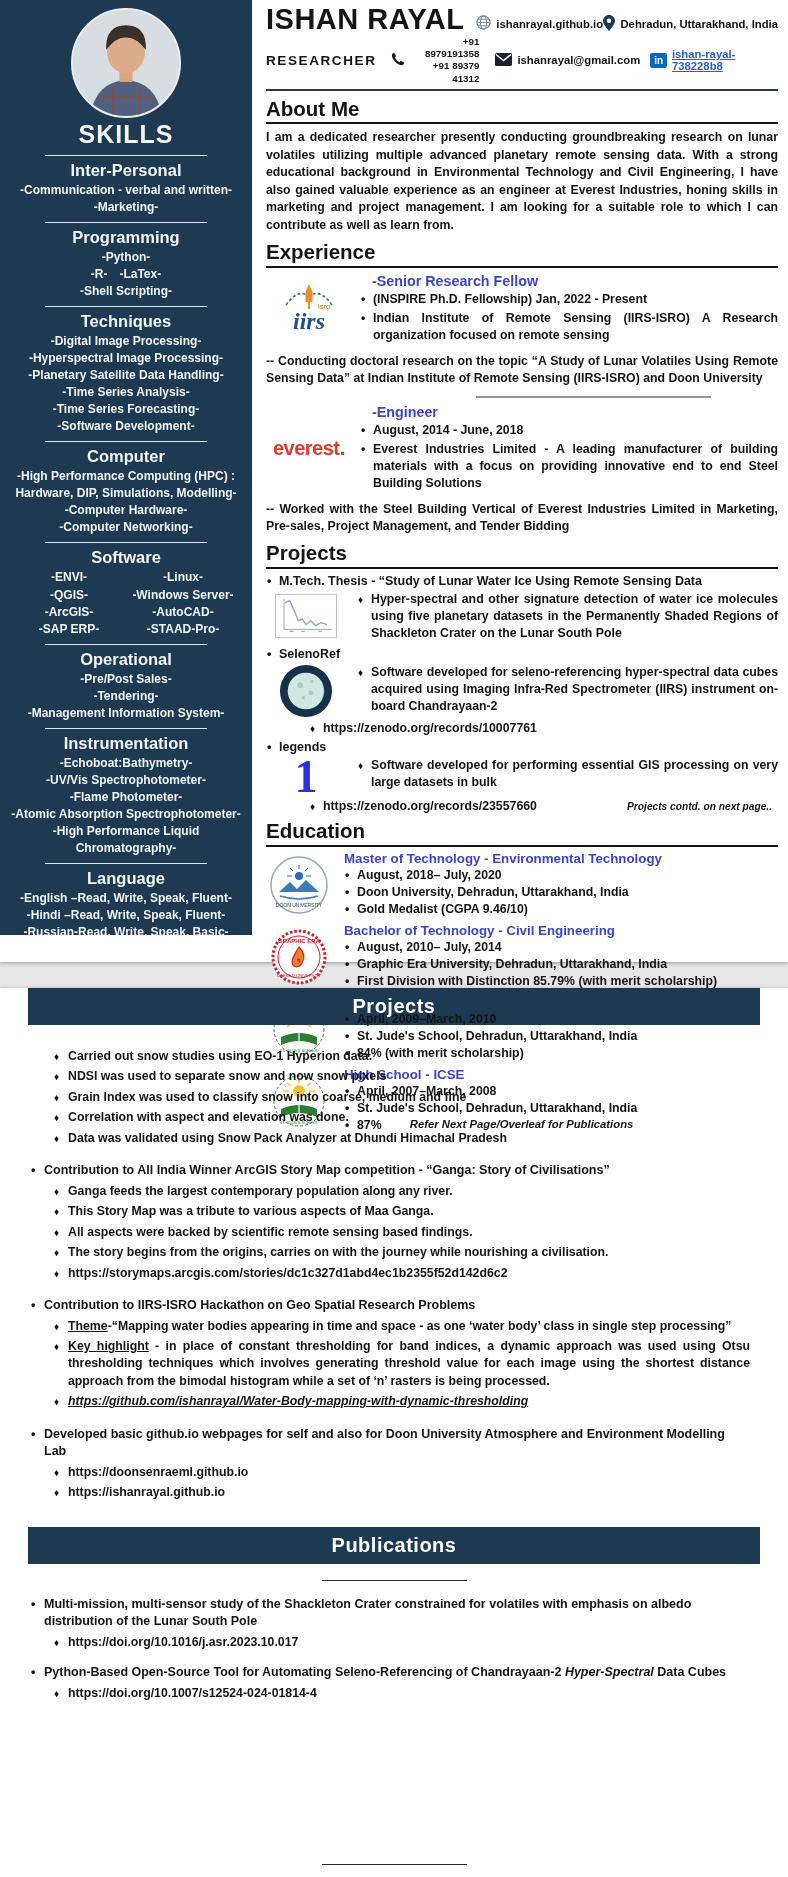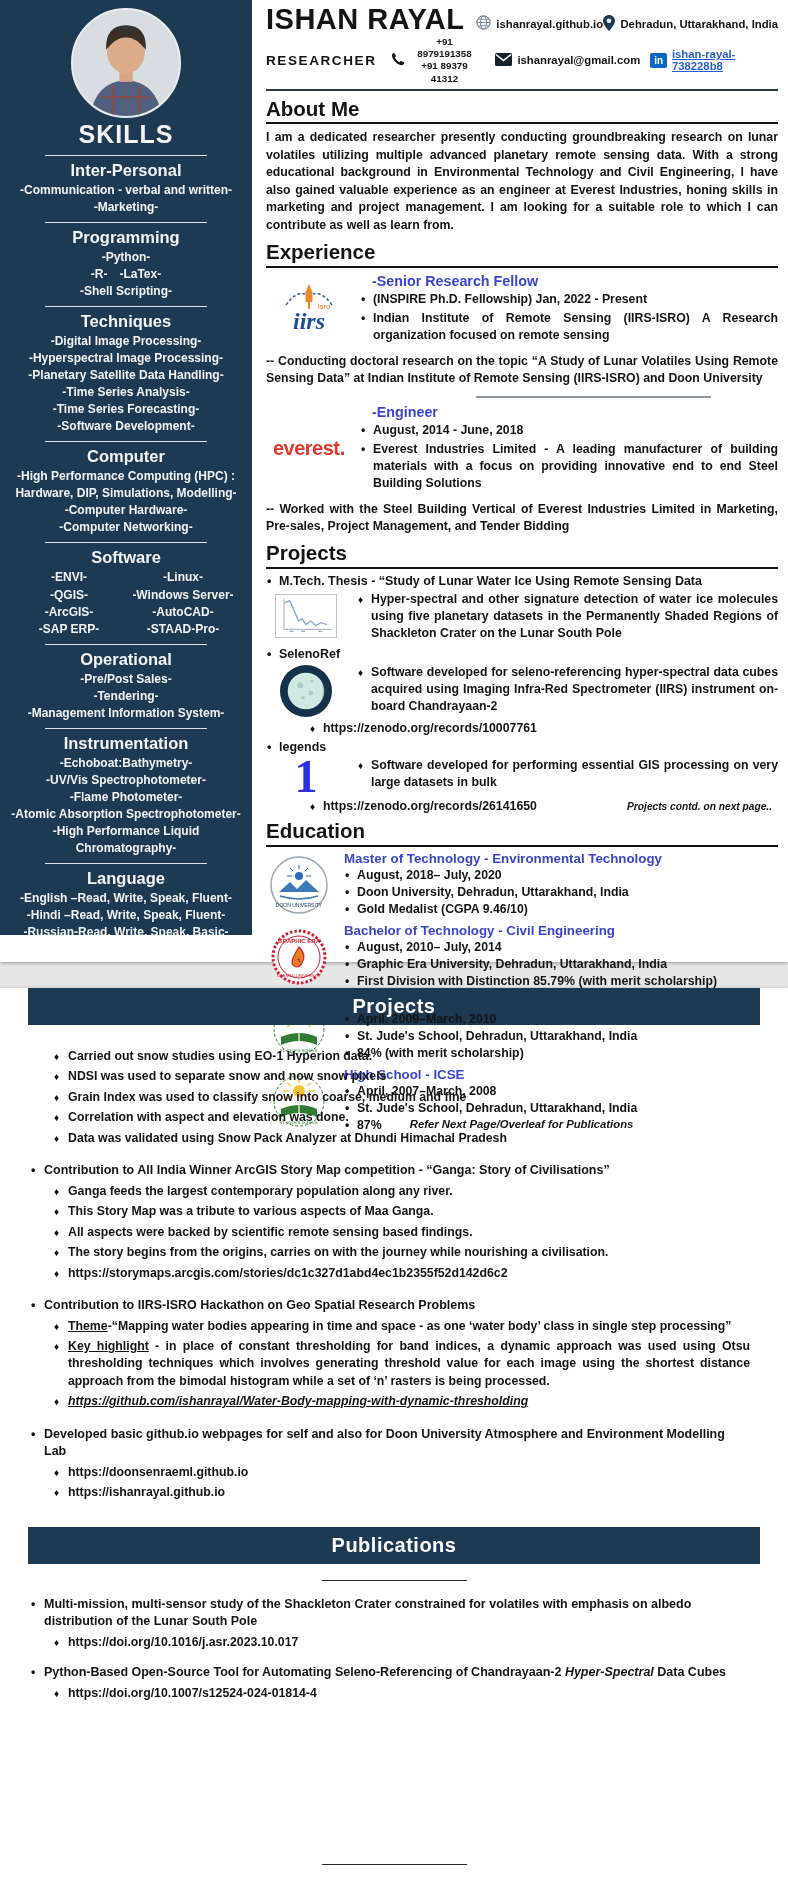--- a/index.html
+++ b/index.html
@@ -20,21 +20,21 @@
   
   .main{flex:1;padding:5px 10px 0 14px;}
   .hdr-row1{display:flex;align-items:flex-start;}
   .name{font-size:29px;font-weight:800;letter-spacing:.5px;line-height:1.03;white-space:nowrap;}
   .hdr-c{display:flex;align-items:center;gap:5px;font-size:11.3px;font-weight:600;}
   .hdr-row1 .hdr-c{margin-top:10px;}
   .hdr-site{margin-left:12px;}
   .hdr-loc{margin-left:auto;}
   .hdr-row2{display:flex;align-items:center;margin-top:1px;}
   .role{font-size:13.5px;font-weight:700;letter-spacing:1.6px;}
-  .phones{font-size:9.8px;font-weight:600;line-height:1.25;text-align:center;}
+  .phones{font-size:9.8px;font-weight:600;line-height:1.25;text-align:right;}
   .hdr-ph{margin-left:14px;}
   .hdr-em{margin-left:16px;}
   .hdr-in{margin-left:10px;}
   .lnk{color:var(--lblue);text-decoration:underline;cursor:pointer;}
   .in-badge{width:18px;height:15px;background:#0a66c2;color:#fff;border-radius:2px;font-size:10px;font-weight:700;display:flex;align-items:center;justify-content:center;}
   .hdr-rule{border-top:2.5px solid #2a3742;margin-top:4px;}
   .sec-h{font-size:20.5px;font-weight:700;margin:5px 0 0;border-bottom:2px solid #121212;padding-bottom:1px;line-height:1.25;}
   .about-p{font-size:12.3px;font-weight:600;text-align:justify;line-height:1.42;margin:5px 0 3px;}
   
   .job{display:flex;gap:8px;margin-top:3px;}
@@ -331,21 +331,21 @@
 
       <div>
         <div class="proj-name">legends</div>
         <div class="proj-row">
           <div class="proj-icon">
               <div class="one-glyph">1</div>
             </div>
           <div class="proj-sub">Software developed for performing essential GIS processing on very large datasets in bulk</div>
         </div>
         <div class="proj-link">
-          <span class="lnk-plain">https://zenodo.org/records/26141650</span>
+          <span class="lnk-plain">https://zenodo.org/records/23557660</span>
           <span class="contd">Projects contd. on next page..</span>
         </div>
       </div>
     </section>
 
     <section>
       <h2 class="sec-h">Education</h2>
 
       <div class="edu">
         <div class="edu-logo">

